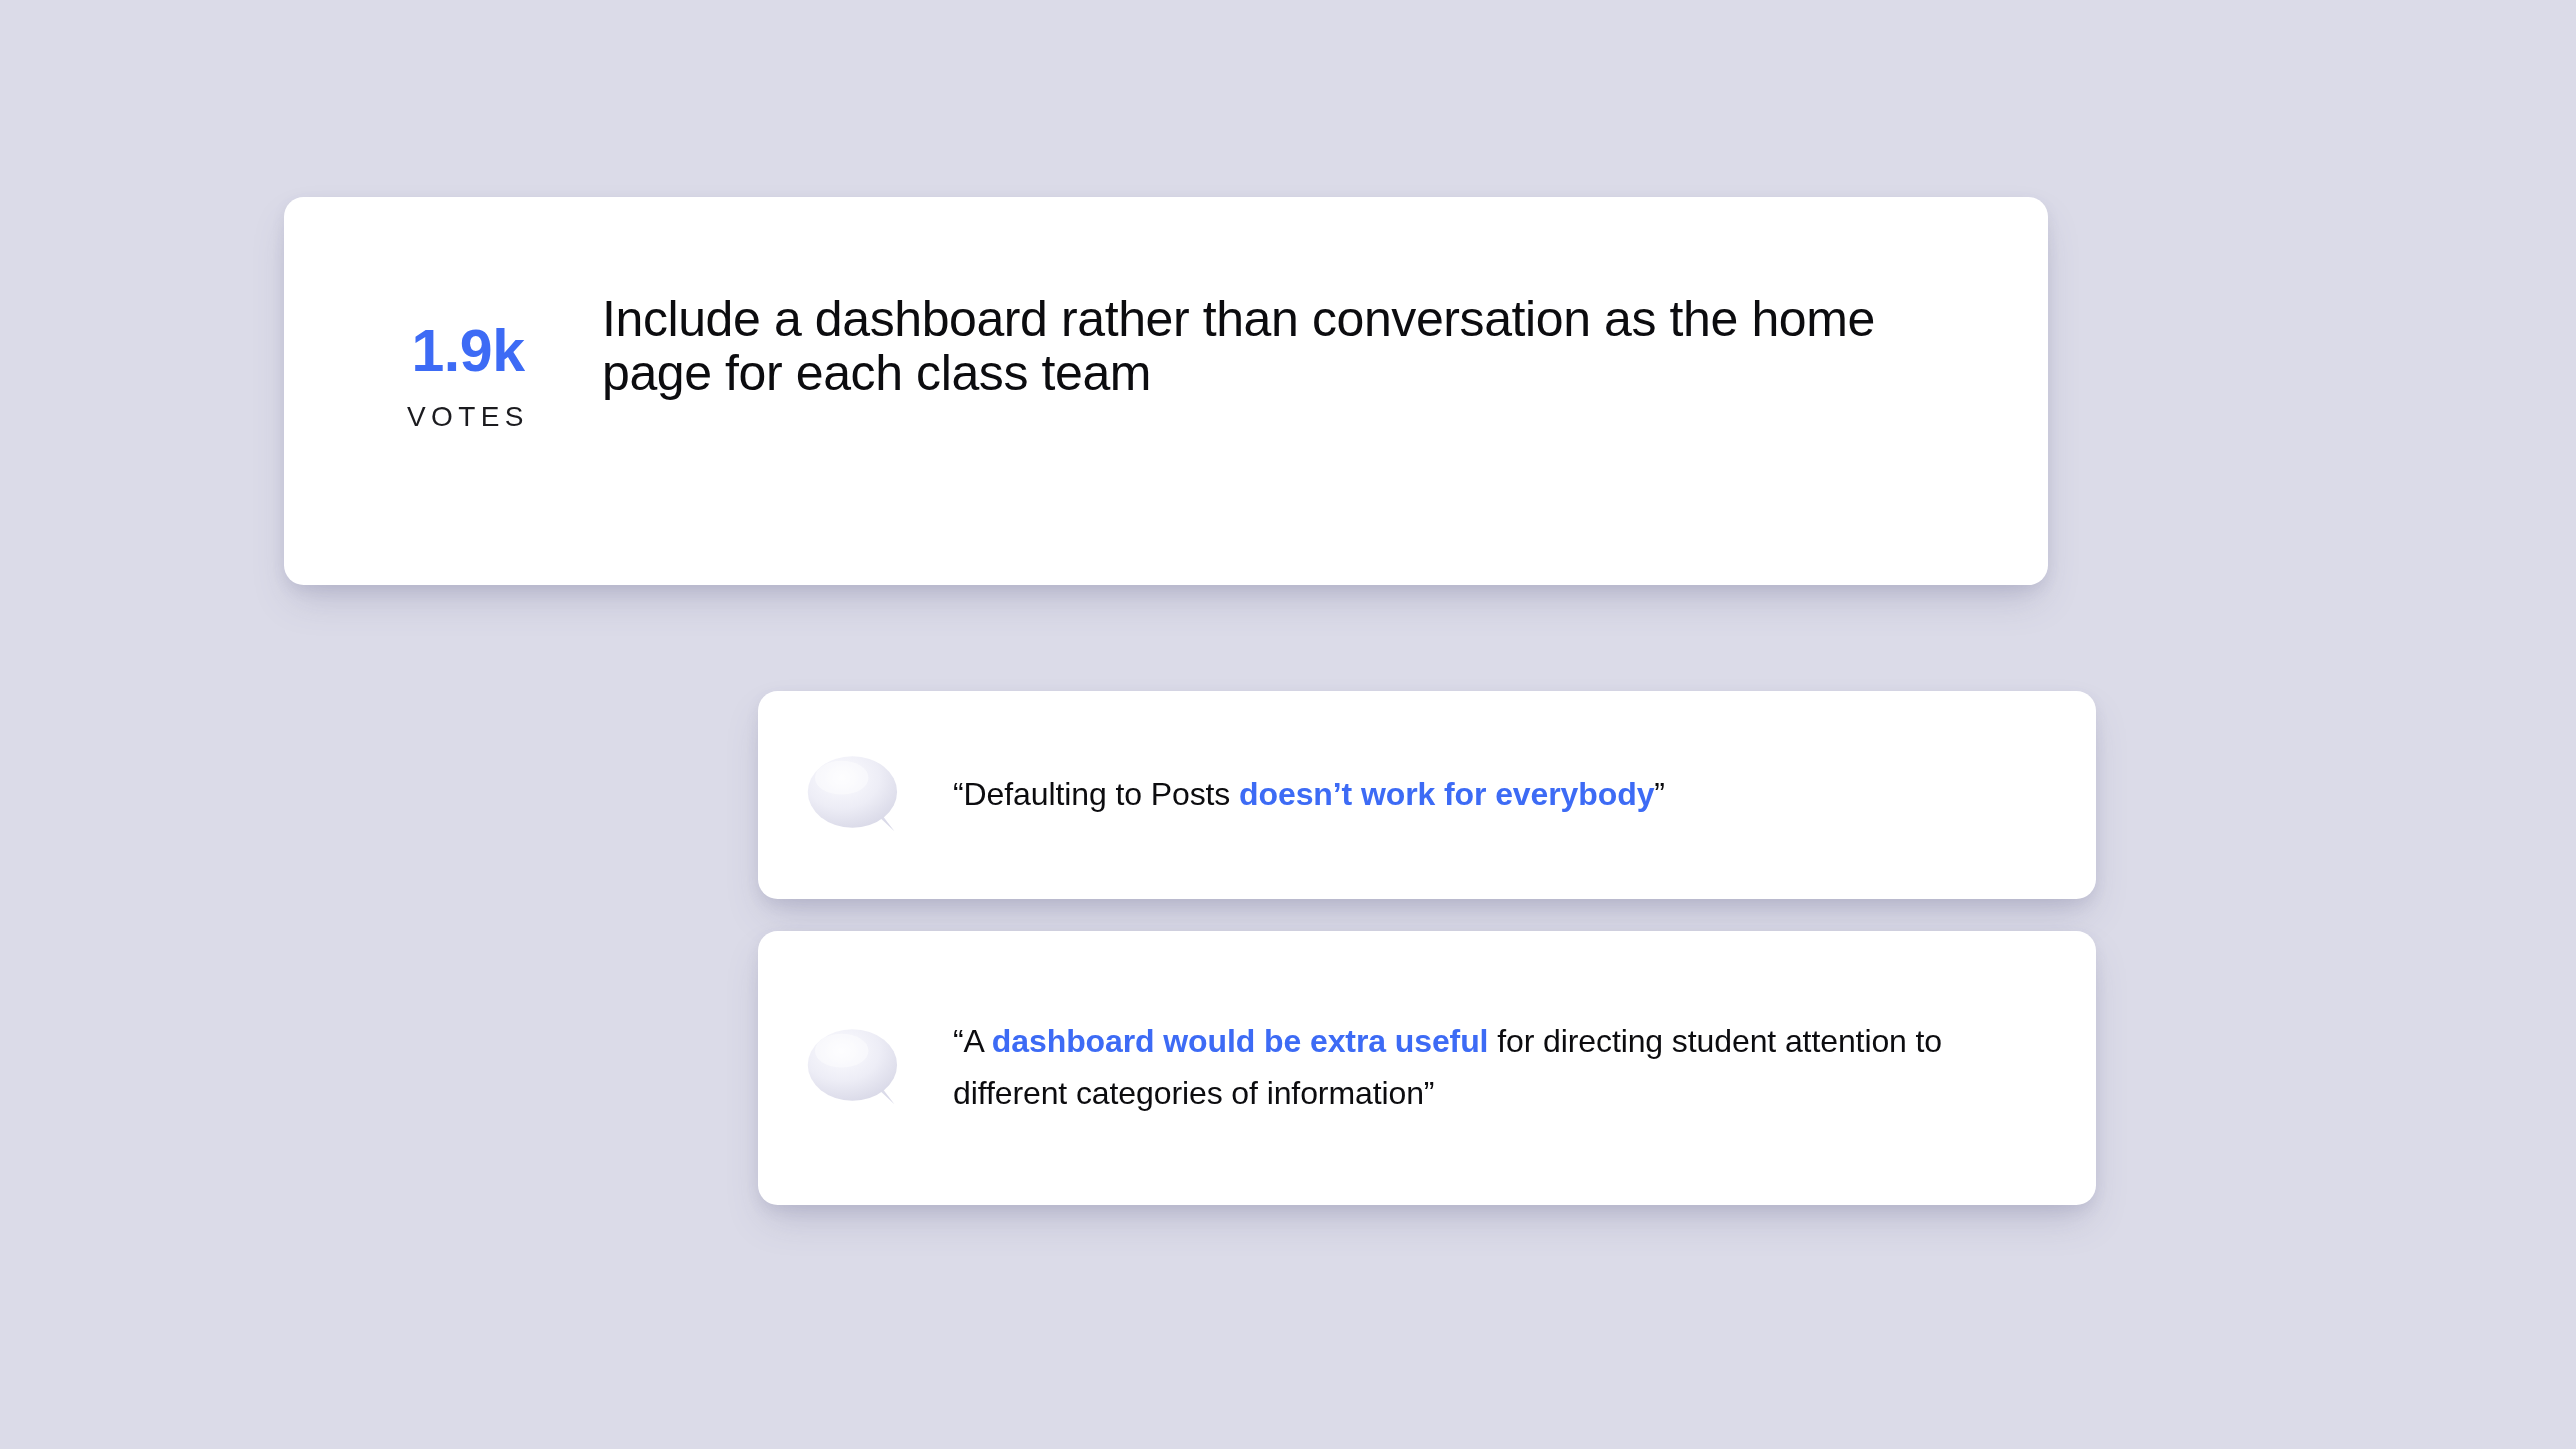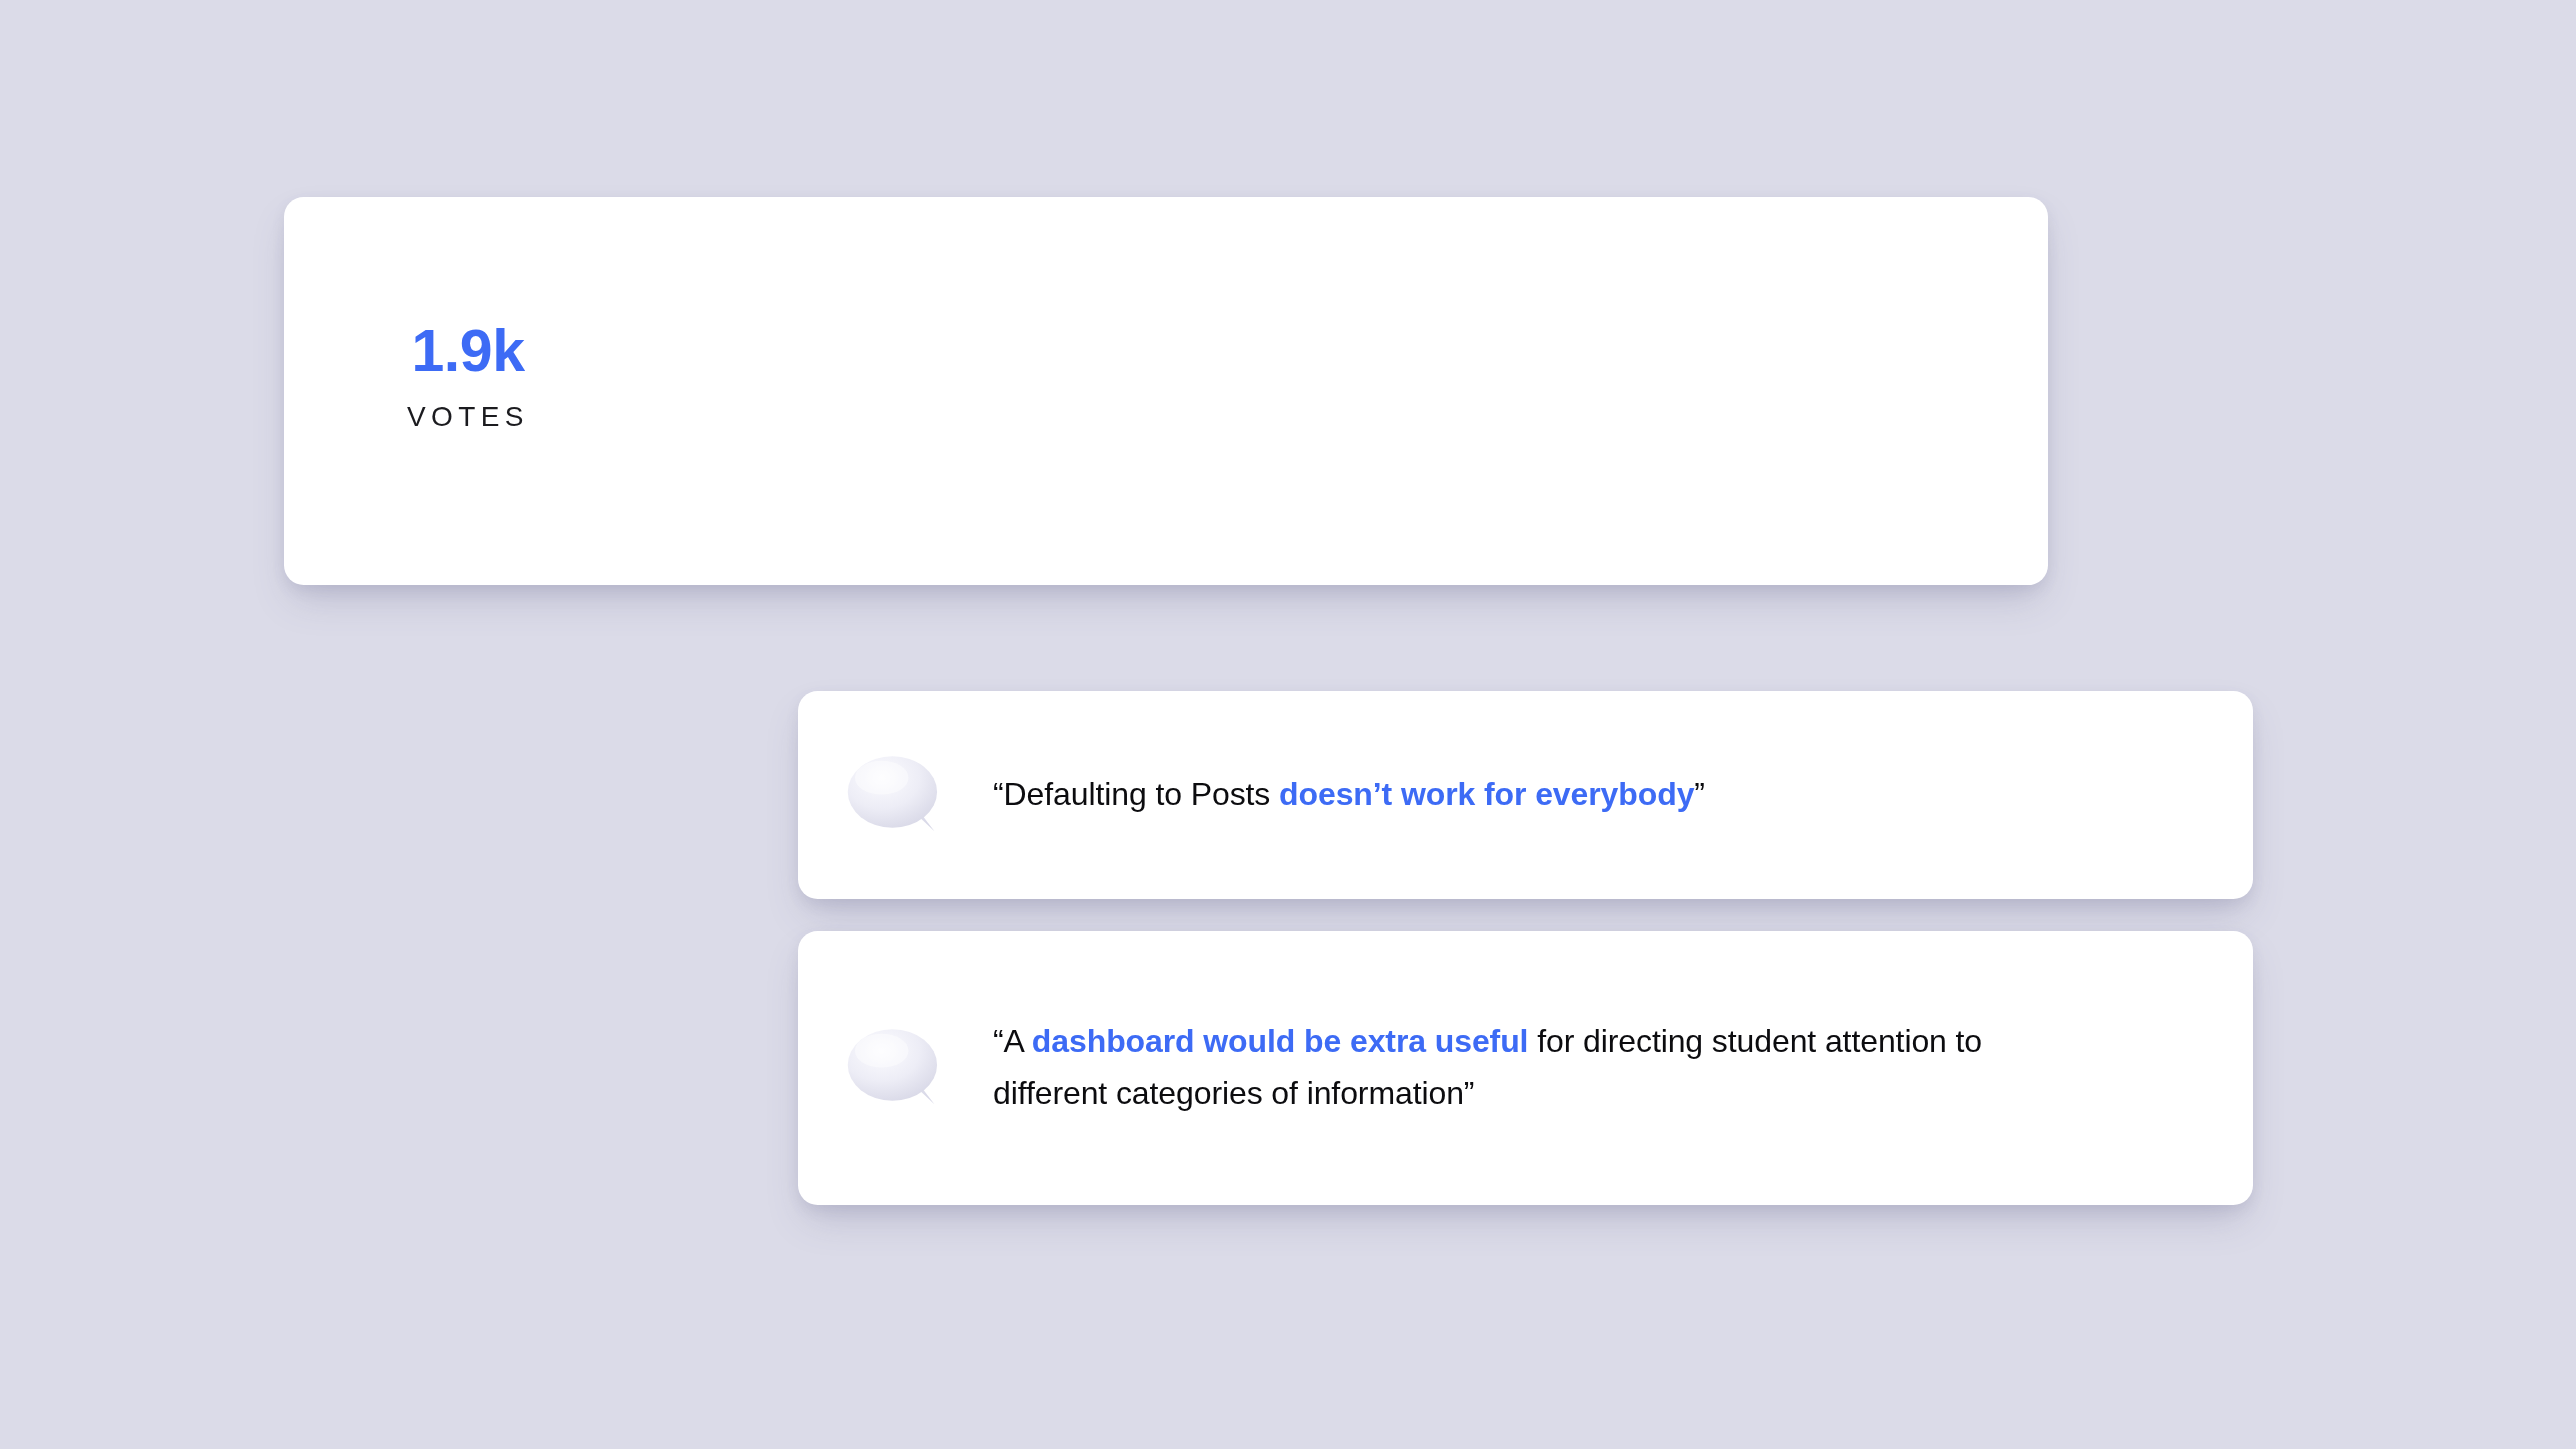--- a/index.html
+++ b/index.html
@@ -81,28 +81,27 @@
     color: #0c0c0f;
     line-height: 1.08;
     letter-spacing: -0.4px;
     max-width: 1306px;
   }
 
   
   .quote-card {
     position: absolute;
     left: 758px;
-    width: 1455px;
+    width: 1338px;
     background: #ffffff;
     border-radius: 19.7px;
     box-shadow: 0 19.7px 38px -9px rgba(90, 90, 130, 0.26),
                 0 5.4px 12.5px rgba(90, 90, 130, 0.10);
     display: flex;
     align-items: center;
-    margin-left: 40px;
   }
 
   .quote-card-1 { top: 691px; height: 208px; }
   .quote-card-2 { top: 931px; height: 274px; }
 
   .bubble-wrap {
     width: 195px;
     flex: 0 0 195px;
     display: flex;
     align-items: center;
@@ -134,20 +133,21 @@
 <div class="stage">
 
   <div class="feature-card">
 
     <div class="votes-block">
       <div class="votes-number">1.9k</div>
       <div class="votes-label">VOTES</div>
     </div>
 
     <div class="feature-body">
+      <div class="feature-heading">Include a dashboard rather than conversation as the home page for each class team</div>
     </div>
 
   </div>
 
   <div class="quote-card quote-card-1">
     <div class="bubble-wrap">
       <svg class="bubble-svg" width="100" height="93" viewBox="0 0 112 104">
         <defs>
           <radialGradient id="bub1" cx="38%" cy="30%" r="78%">
             <stop offset="0%" stop-color="#fcfcff"></stop>

